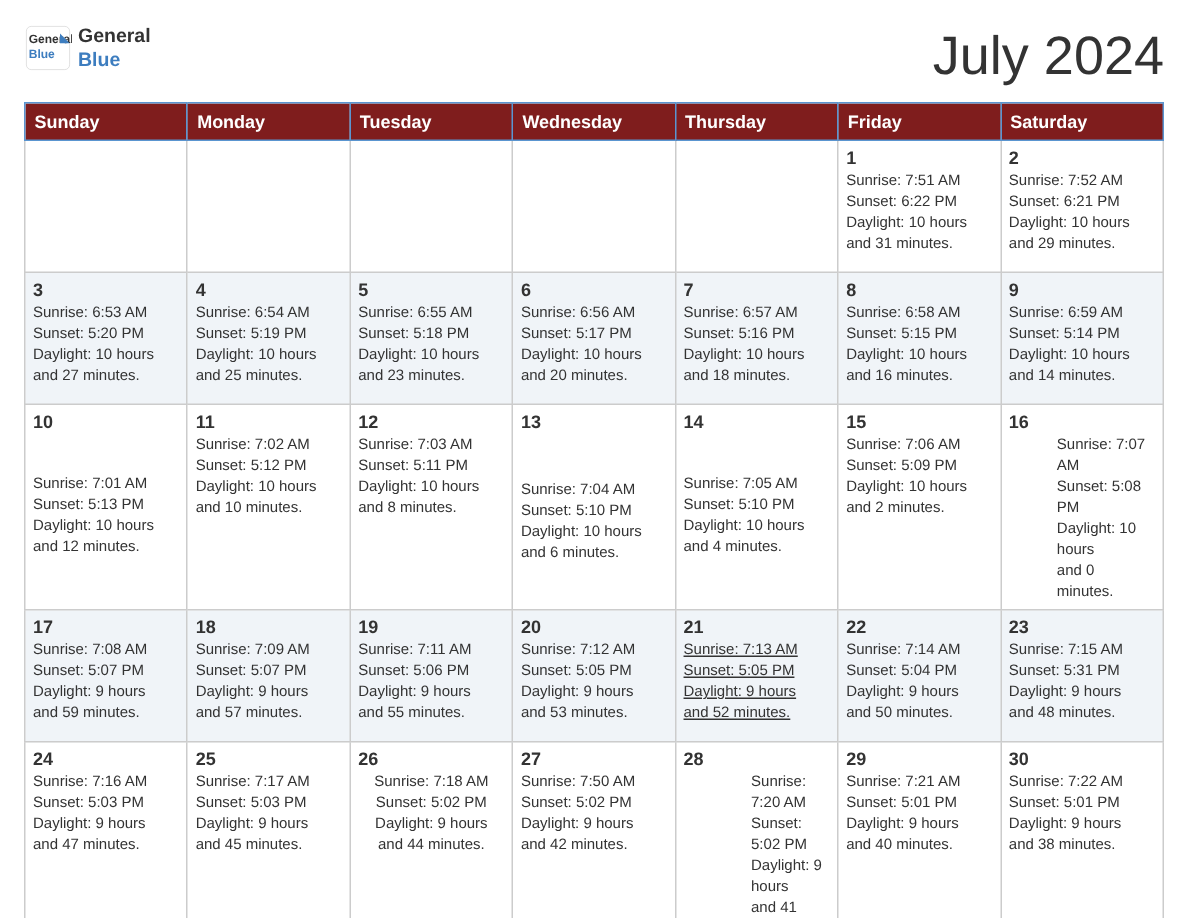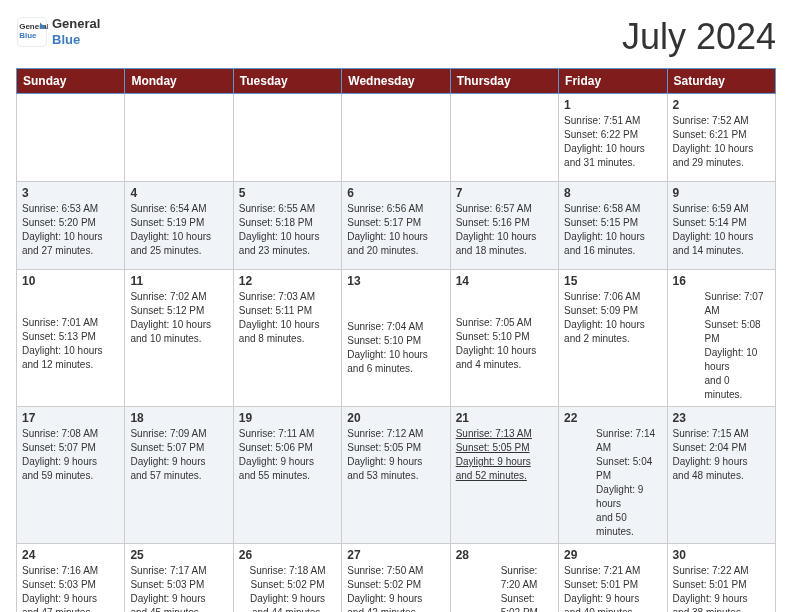--- a/index.html
+++ b/index.html
@@ -272,29 +272,29 @@
           </td>
           <td>
             <span class="day-number">21</span>
             <div class="day-info" style="white-space: pre-line; text-decoration: underline;">Sunrise: 7:13 AM
 Sunset: 5:05 PM
 Daylight: 9 hours
 and 52 minutes.</div>
           </td>
           <td>
             <span class="day-number">22</span>
-            <div class="day-info" style="white-space: pre-line; margin-left: 32px;">Sunrise: 7:14 AM
+            <div class="day-info" style="white-space: pre-line;">Sunrise: 7:14 AM
 Sunset: 5:04 PM
 Daylight: 9 hours
 and 50 minutes.</div>
           </td>
           <td>
             <span class="day-number">23</span>
             <div class="day-info" style="white-space: pre-line;">Sunrise: 7:15 AM
-Sunset: 2:04 PM
+Sunset: 5:31 PM
 Daylight: 9 hours
 and 48 minutes.</div>
           </td>
         </tr>
         <tr>
           <td>
             <span class="day-number">24</span>
             <div class="day-info" style="white-space: pre-line;">Sunrise: 7:16 AM
 Sunset: 5:03 PM
 Daylight: 9 hours

